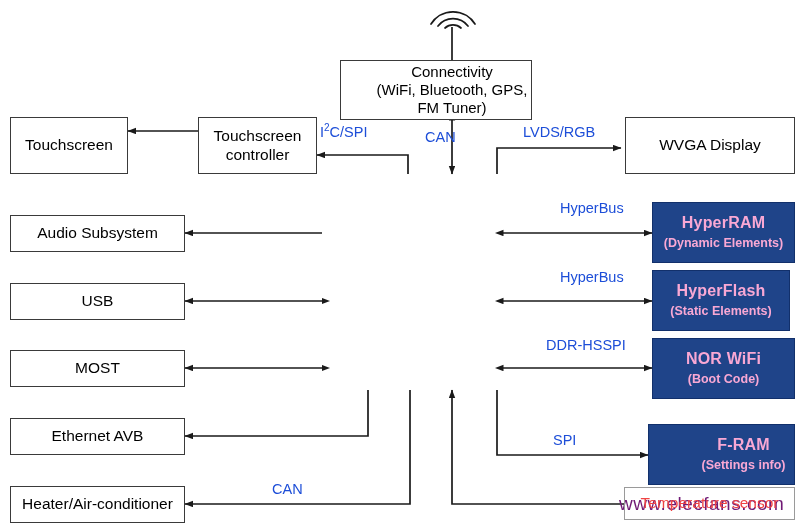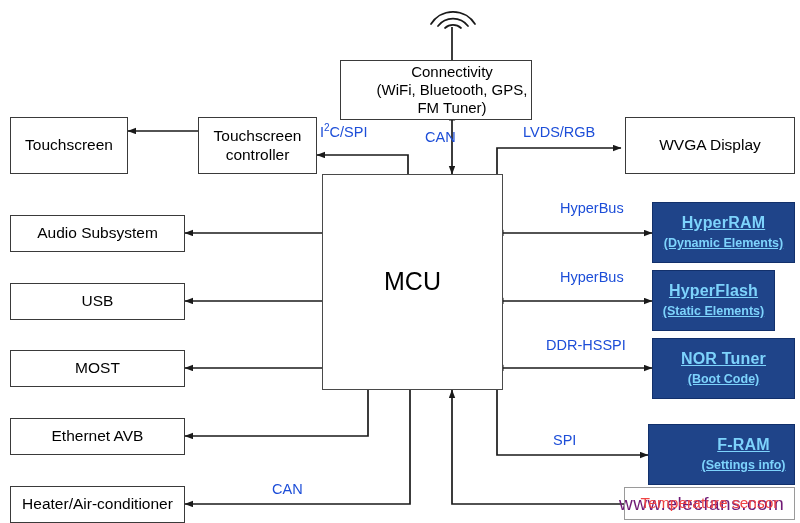--- a/index.html
+++ b/index.html
@@ -47,22 +47,21 @@
     font-size: 25px;
     border-color: #4a4a4a;
   }
   .node.conn {
     font-size: 15px;
     padding-left: 32px;
   }
   .node.mem {
     background: #1f4489;
     border: 1.6px solid #12306b;
-    color: #7dd3fc;
-    text-decoration: underline;
+    color: #f9a8d4;
   }
   .node.mem .mem-title {
     font-size: 16px;
     font-weight: bold;
     letter-spacing: 0.2px;
   }
   .node.mem .mem-sub {
     font-size: 12.5px;
     font-weight: bold;
     margin-top: 3px;
@@ -170,23 +169,20 @@
 
   <div class="node plain" style="left:198px; top:117px; width:119px; height:57px;">
     <span>Touchscreen</span>
     <span>controller</span>
   </div>
 
   <div class="node plain" style="left:625px; top:117px; width:170px; height:57px;">
     <span>WVGA Display</span>
   </div>
 
-  <div class="node mcu" style="left:322px; top:174px; width:181px; height:216px;">
-    <span>MCU</span>
-  </div>
 
   <div class="node plain" style="left:10px; top:215px; width:175px; height:37px;">
     <span>Audio Subsystem</span>
   </div>
 
   <div class="node plain" style="left:10px; top:283px; width:175px; height:37px;">
     <span>USB</span>
   </div>
 
   <div class="node plain" style="left:10px; top:350px; width:175px; height:37px;">
@@ -199,27 +195,27 @@
 
   <div class="node plain" style="left:10px; top:486px; width:175px; height:37px;">
     <span>Heater/Air-conditioner</span>
   </div>
 
   <div class="node mem" style="left:652px; top:202px; width:143px; height:61px;">
     <span class="mem-title">HyperRAM</span>
     <span class="mem-sub">(Dynamic Elements)</span>
   </div>
 
-  <div class="node mem" style="left:652px; top:270px; width:123px; height:61px;">
+  <div class="node mem" style="left:652px; top:270px; width:138px; height:61px;">
     <span class="mem-title">HyperFlash</span>
     <span class="mem-sub">(Static Elements)</span>
   </div>
 
   <div class="node mem" style="left:652px; top:338px; width:143px; height:61px;">
-    <span class="mem-title">NOR Tuner</span>
+    <span class="mem-title">NOR WiFi</span>
     <span class="mem-sub">(Boot Code)</span>
   </div>
 
   <div class="node mem" style="left:648px; top:424px; width:147px; height:61px;padding-left:44px;">
     <span class="mem-title">F-RAM</span>
     <span class="mem-sub">(Settings info)</span>
   </div>
 
   <div class="watermark" style="left:619px; top:493px;">www.elecfans.com</div>
 

